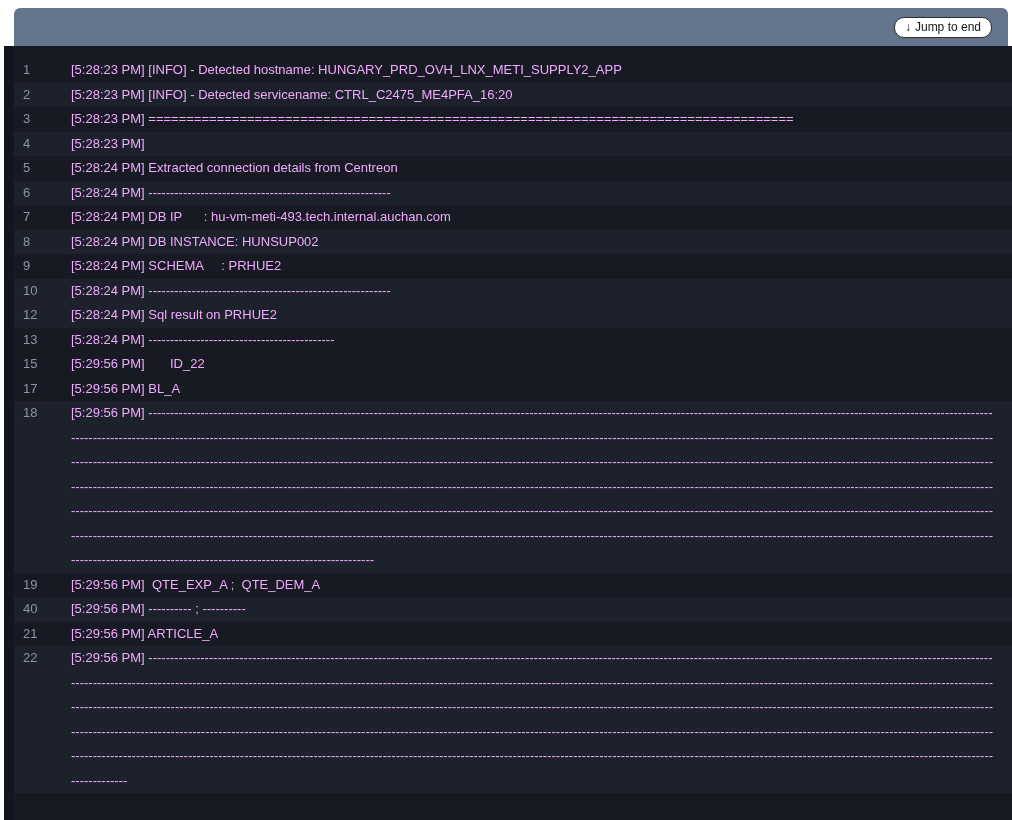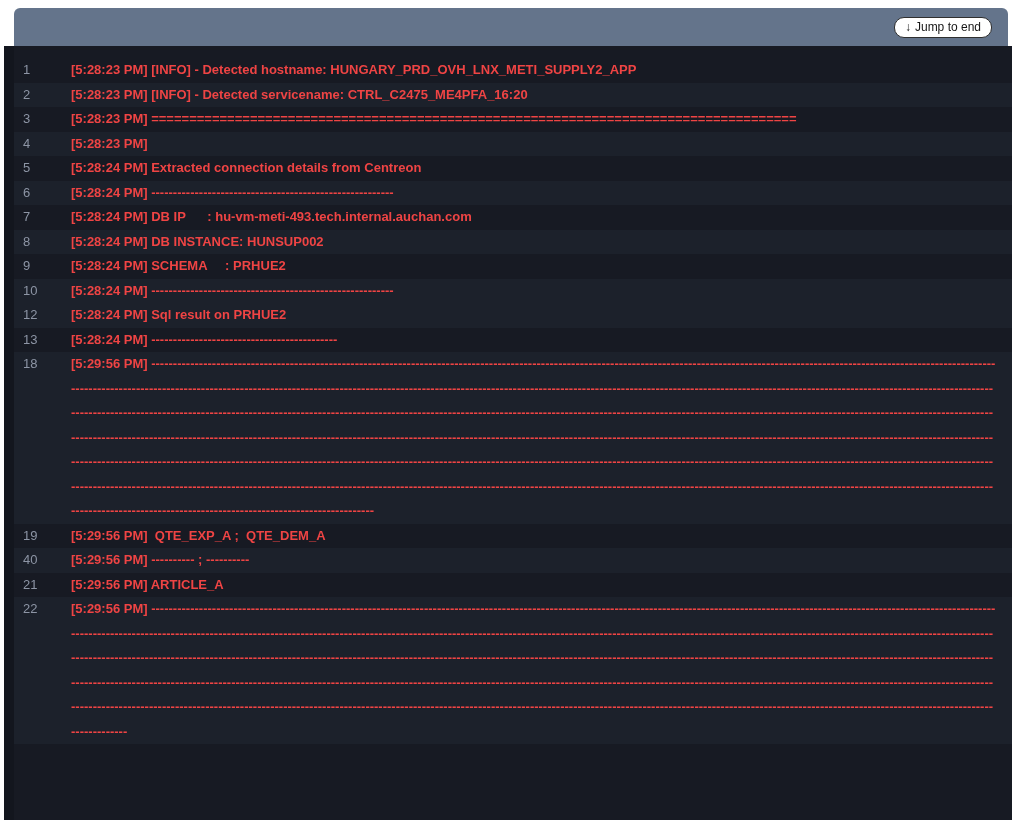--- a/index.html
+++ b/index.html
@@ -73,25 +73,24 @@
     flex: 0 0 40px;
     padding-left: 9px;
     box-sizing: border-box;
     color: #8d95a5;
     user-select: none;
   }
   .txt {
     flex: 1 1 auto;
     padding-left: 17px;
     padding-right: 16px;
-    color: #ef4444;
+    color: #f0abfc;
     white-space: pre-wrap;
     word-wrap: break-word;
     overflow-wrap: break-word;
-    font-weight: bold;
   }
 </style>
 </head>
 <body>
 
 <div class="page">
 
   <div class="toolbar">
     <button class="jump-btn">
       <span>↓</span>
@@ -155,22 +154,30 @@
       <div class="num">12</div>
       <div class="txt">[5:28:24 PM] Sql result on PRHUE2</div>
     </div>
 
     <div class="row">
       <div class="num">13</div>
       <div class="txt">[5:28:24 PM] -------------------------------------------</div>
     </div>
 
 
-
-
+    <div class="row">
+      <div class="num">15</div>
+      <div class="txt">[5:29:56 PM]       ID_22</div>
+    </div>
+
+
+    <div class="row">
+      <div class="num">17</div>
+      <div class="txt">[5:29:56 PM] BL_A</div>
+    </div>
 
     <div class="row lighter">
       <div class="num">18</div>
       <div class="txt">[5:29:56 PM] ----------------------------------------------------------------------------------------------------------------------------------------------------------------------------------------------------------------------------------------------------------------------------------------------------------------------------------------------------------------------------------------------------------------------------------------------------------------------------------------------------------------------------------------------------------------------------------------------------------------------------------------------------------------------------------------------------------------------------------------------------------------------------------------------------------------------------------------------------------------------------------------------------------------------------------------------------------------------------------------------------------------------------------------------------------------------------------------------------------------------------------------------------------------------------------------------------------------------------------------------------------------------------------------------------------------------------------------------------------------------------------</div>
     </div>
 
     <div class="row">
       <div class="num">19</div>
       <div class="txt">[5:29:56 PM]  QTE_EXP_A ;  QTE_DEM_A</div>
     </div>

